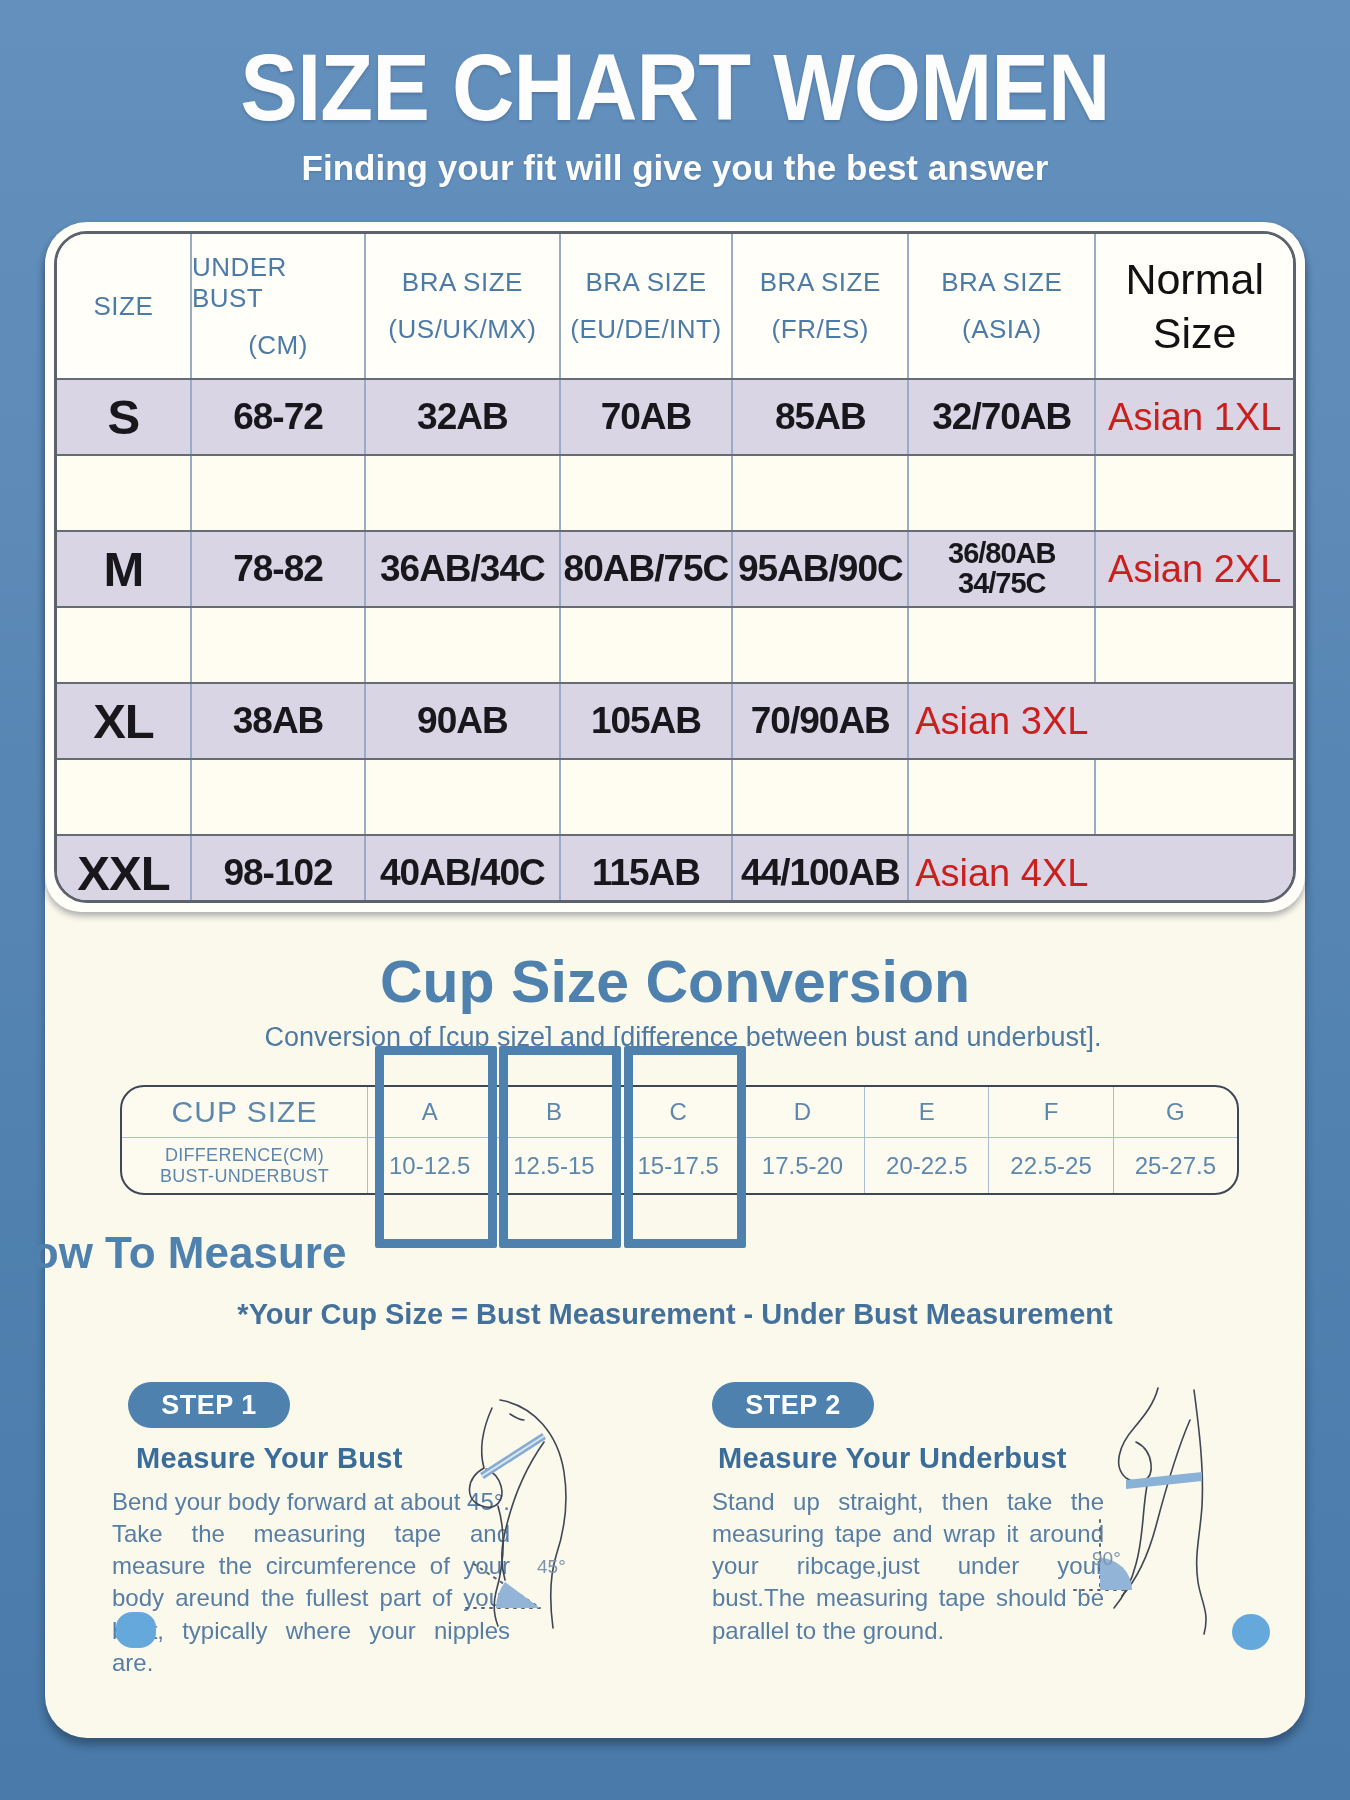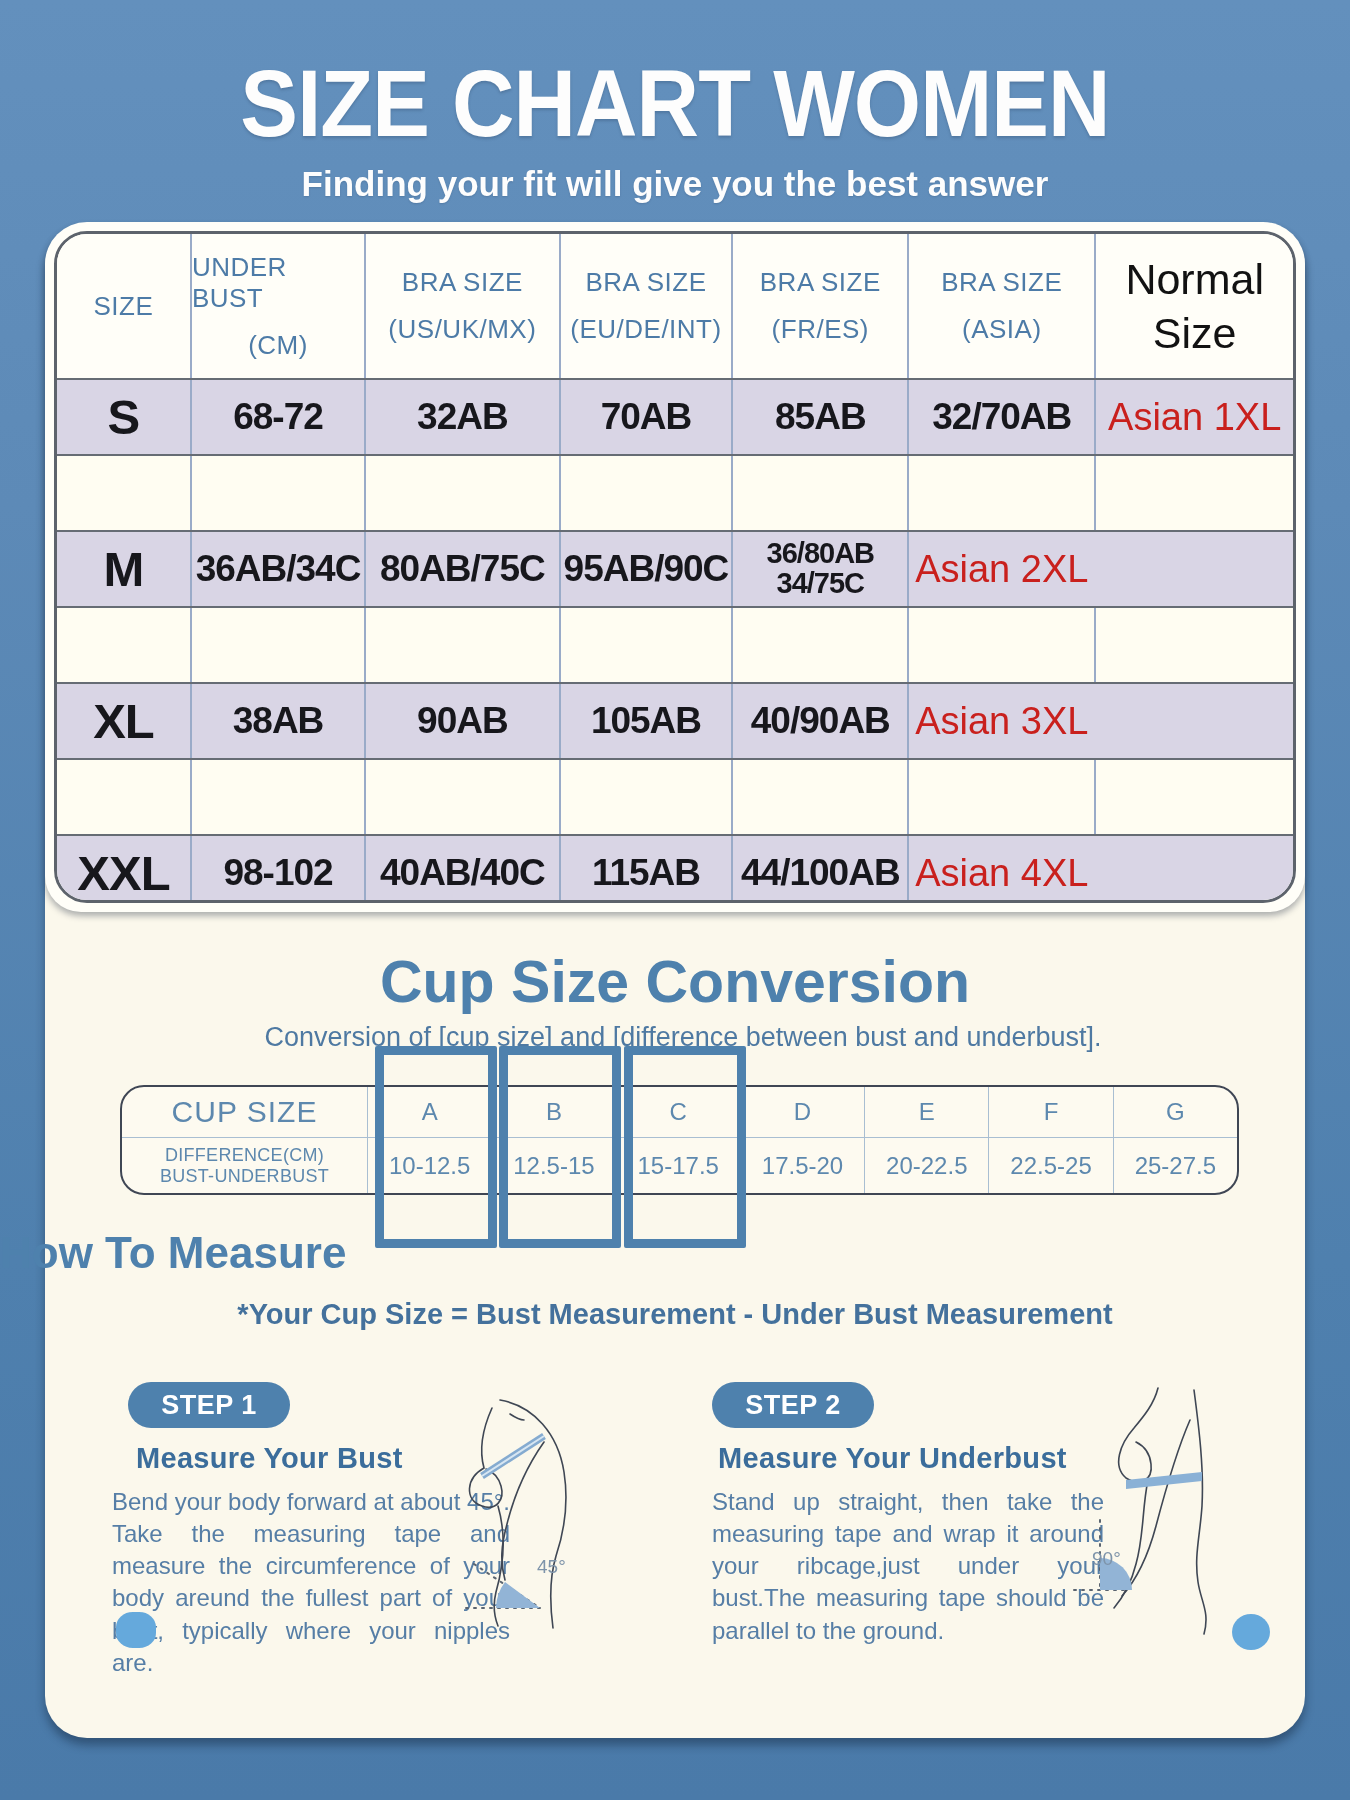--- a/index.html
+++ b/index.html
@@ -1,21 +1,21 @@
 <!DOCTYPE html>
 <html><head>
 <meta charset="utf-8">
 <style>
   html,body{margin:0;padding:0;}
   body{width:1350px;height:1800px;font-family:"Liberation Sans",sans-serif;}
   .page{position:relative;width:1350px;height:1800px;overflow:hidden;
         background:linear-gradient(180deg,#6390bd 0%,#5d8ab7 28%,#4f80ae 70%,#4a7aa9 100%);}
 
   
-  .hero{position:absolute;top:0;left:0;width:100%;text-align:center;color:#fdfdfd;margin-top:16px;}
+  .hero{position:absolute;top:0;left:0;width:100%;text-align:center;color:#fdfdfd;}
   .hero h1{margin:34px 0 0;font-size:94px;font-weight:700;letter-spacing:-1px;
            transform:scaleX(.92);transform-origin:center;text-shadow:0 2px 3px rgba(30,50,80,.25);}
   .hero .sub{margin-top:6px;font-size:35px;font-weight:700;text-shadow:0 1px 2px rgba(30,50,80,.2);}
 
   
   .panel{position:absolute;left:45px;top:224px;width:1260px;height:1514px;background:#fbf8ec;
          border-radius:42px;box-shadow:0 7px 10px rgba(10,25,45,.4);}
 
   
   .size-box{position:absolute;left:45px;top:222px;width:1260px;height:690px;background:#fffef8;
@@ -142,20 +142,21 @@
           <div class="tcell"></div>
           <div class="tcell"></div>
           <div class="tcell"></div>
           <div class="tcell"></div>
           <div class="tcell"></div>
           <div class="tcell"></div>
       </div>
 
       <div class="trow data">
         <div class="tcell csize">M</div>
+        <div class="tcell">78-82</div>
         <div class="tcell">36AB/34C</div>
         <div class="tcell">80AB/75C</div>
         <div class="tcell">95AB/90C</div>
         <div class="tcell casia2">
           <span>36/80AB</span>
           <span>34/75C</span>
         </div>
         <div class="tcell cnormal">Asian 2XL</div>
       </div>
 
@@ -167,21 +168,21 @@
           <div class="tcell"></div>
           <div class="tcell"></div>
           <div class="tcell"></div>
       </div>
 
       <div class="trow data">
         <div class="tcell csize">XL</div>
         <div class="tcell">38AB</div>
         <div class="tcell">90AB</div>
         <div class="tcell">105AB</div>
-        <div class="tcell">40/90AB</div>
+        <div class="tcell">70/90AB</div>
         <div class="tcell cnormal">Asian 3XL</div>
       </div>
 
       <div class="trow gap">
         <div class="tcell"></div>
           <div class="tcell"></div>
           <div class="tcell"></div>
           <div class="tcell"></div>
           <div class="tcell"></div>
           <div class="tcell"></div>

